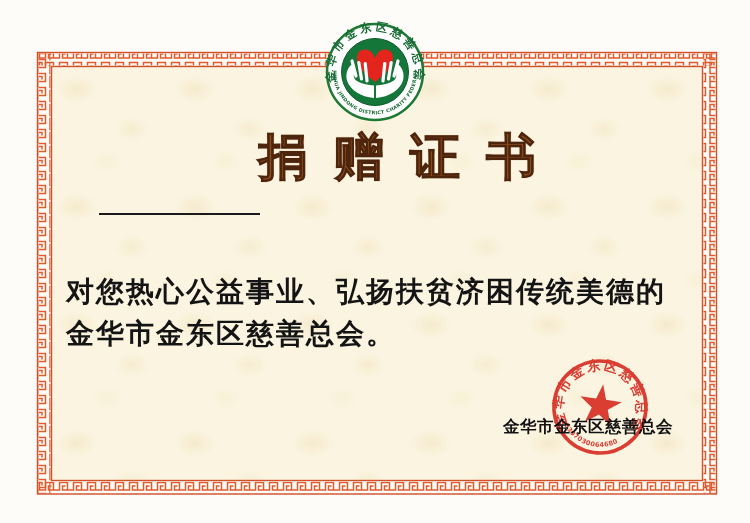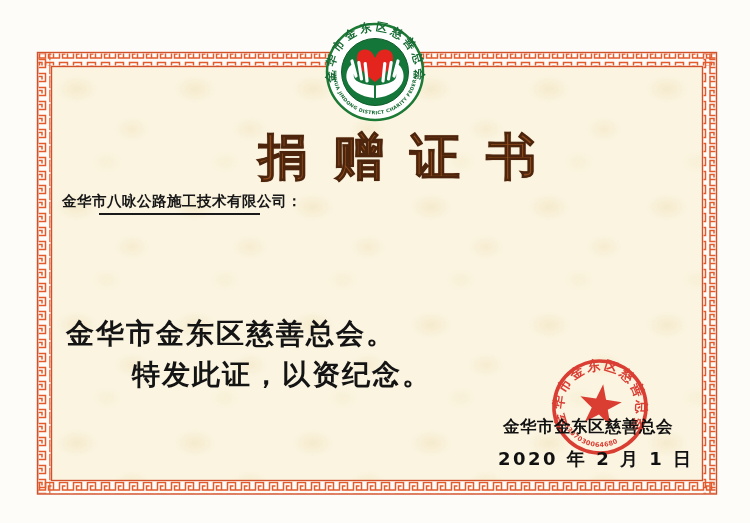--- a/index.html
+++ b/index.html
@@ -107,39 +107,37 @@
         <line x1="367" y1="81" x2="365.2" y2="63.5"></line>
         <line x1="394" y1="76" x2="398" y2="61"></line>
         <line x1="388.5" y1="79" x2="391.2" y2="62.5"></line>
         <line x1="383" y1="81" x2="384.8" y2="63.5"></line>
       </g>
     </g>
   </svg>
 
   <div class="abs title">捐赠证书</div>
 
-  <div class="abs recipient">金华市八咏公路施工技术有限公司：</div>
   <div class="abs recipient-line"></div>
 
+  <div class="abs bodyline l2">对您热心公益事业、弘扬扶贫济困传统美德的</div>
   <div class="abs bodyline l3">金华市金东区慈善总会。</div>
-  <div class="abs bodyline l4">特发此证，以资纪念。</div>
 
   <svg class="abs seal-svg" viewBox="542 347 116 122" xmlns="http://www.w3.org/2000/svg">
     <defs>
       <path id="sealTopArc" d="M571.7 430.8 A37 37 0 1 1 632 425.5"></path>
       <path id="sealBottomArc" d="M566.1 428.2 A40 40 0 0 0 633.9 428.2"></path>
     </defs>
     <g opacity="0.88" transform="rotate(8 600 407)">
       <circle cx="600" cy="407" r="46" fill="none" stroke="#d6261c" stroke-width="3.6"></circle>
       <polygon fill="#d6261c" points="600,384 605,399.1 620.9,399.2 608.1,408.6 612.9,423.8 600,414.5 587.1,423.8 591.9,408.6 579.1,399.2 595,399.1"></polygon>
       <text font-family="DejaVu Sans, sans-serif" font-size="13.5" font-weight="bold" fill="#d6261c" letter-spacing="2.5">
         <textPath href="#sealTopArc" startOffset="2">金华市金东区慈善总会</textPath>
       </text>
       <text font-family="DejaVu Sans, sans-serif" font-size="6.5" font-weight="bold" fill="#d6261c" letter-spacing="0.3">
         <textPath href="#sealBottomArc" startOffset="2">3307030064680</textPath>
       </text>
     </g>
   </svg>
 
   <div class="abs issuer">金华市金东区慈善总会</div>
-  <div class="abs dateline">2020 年 2 月 1 日</div>
 
 </div>
 
 </body></html>

